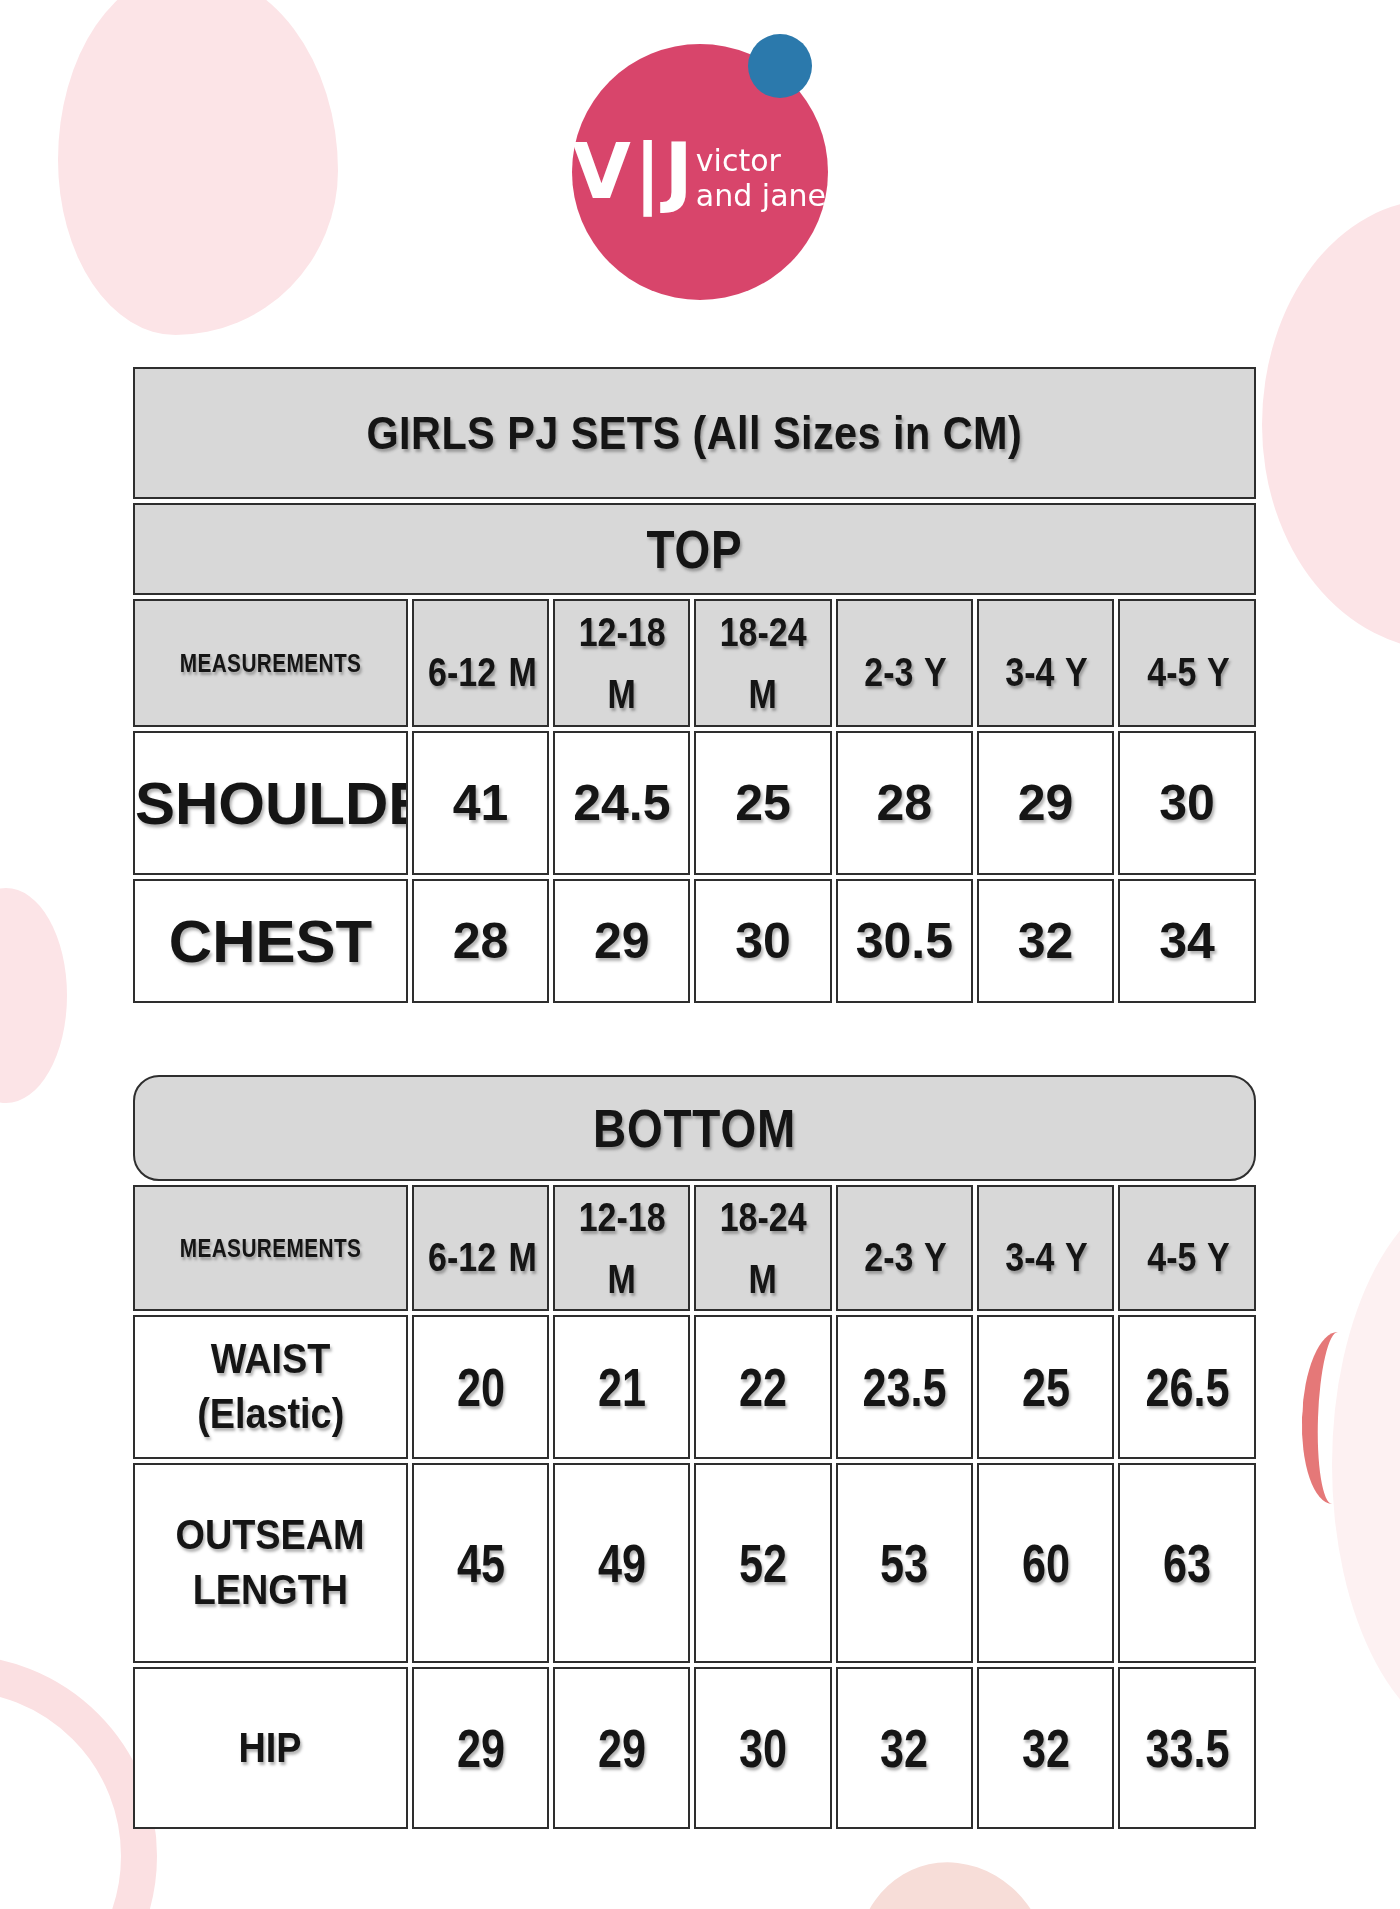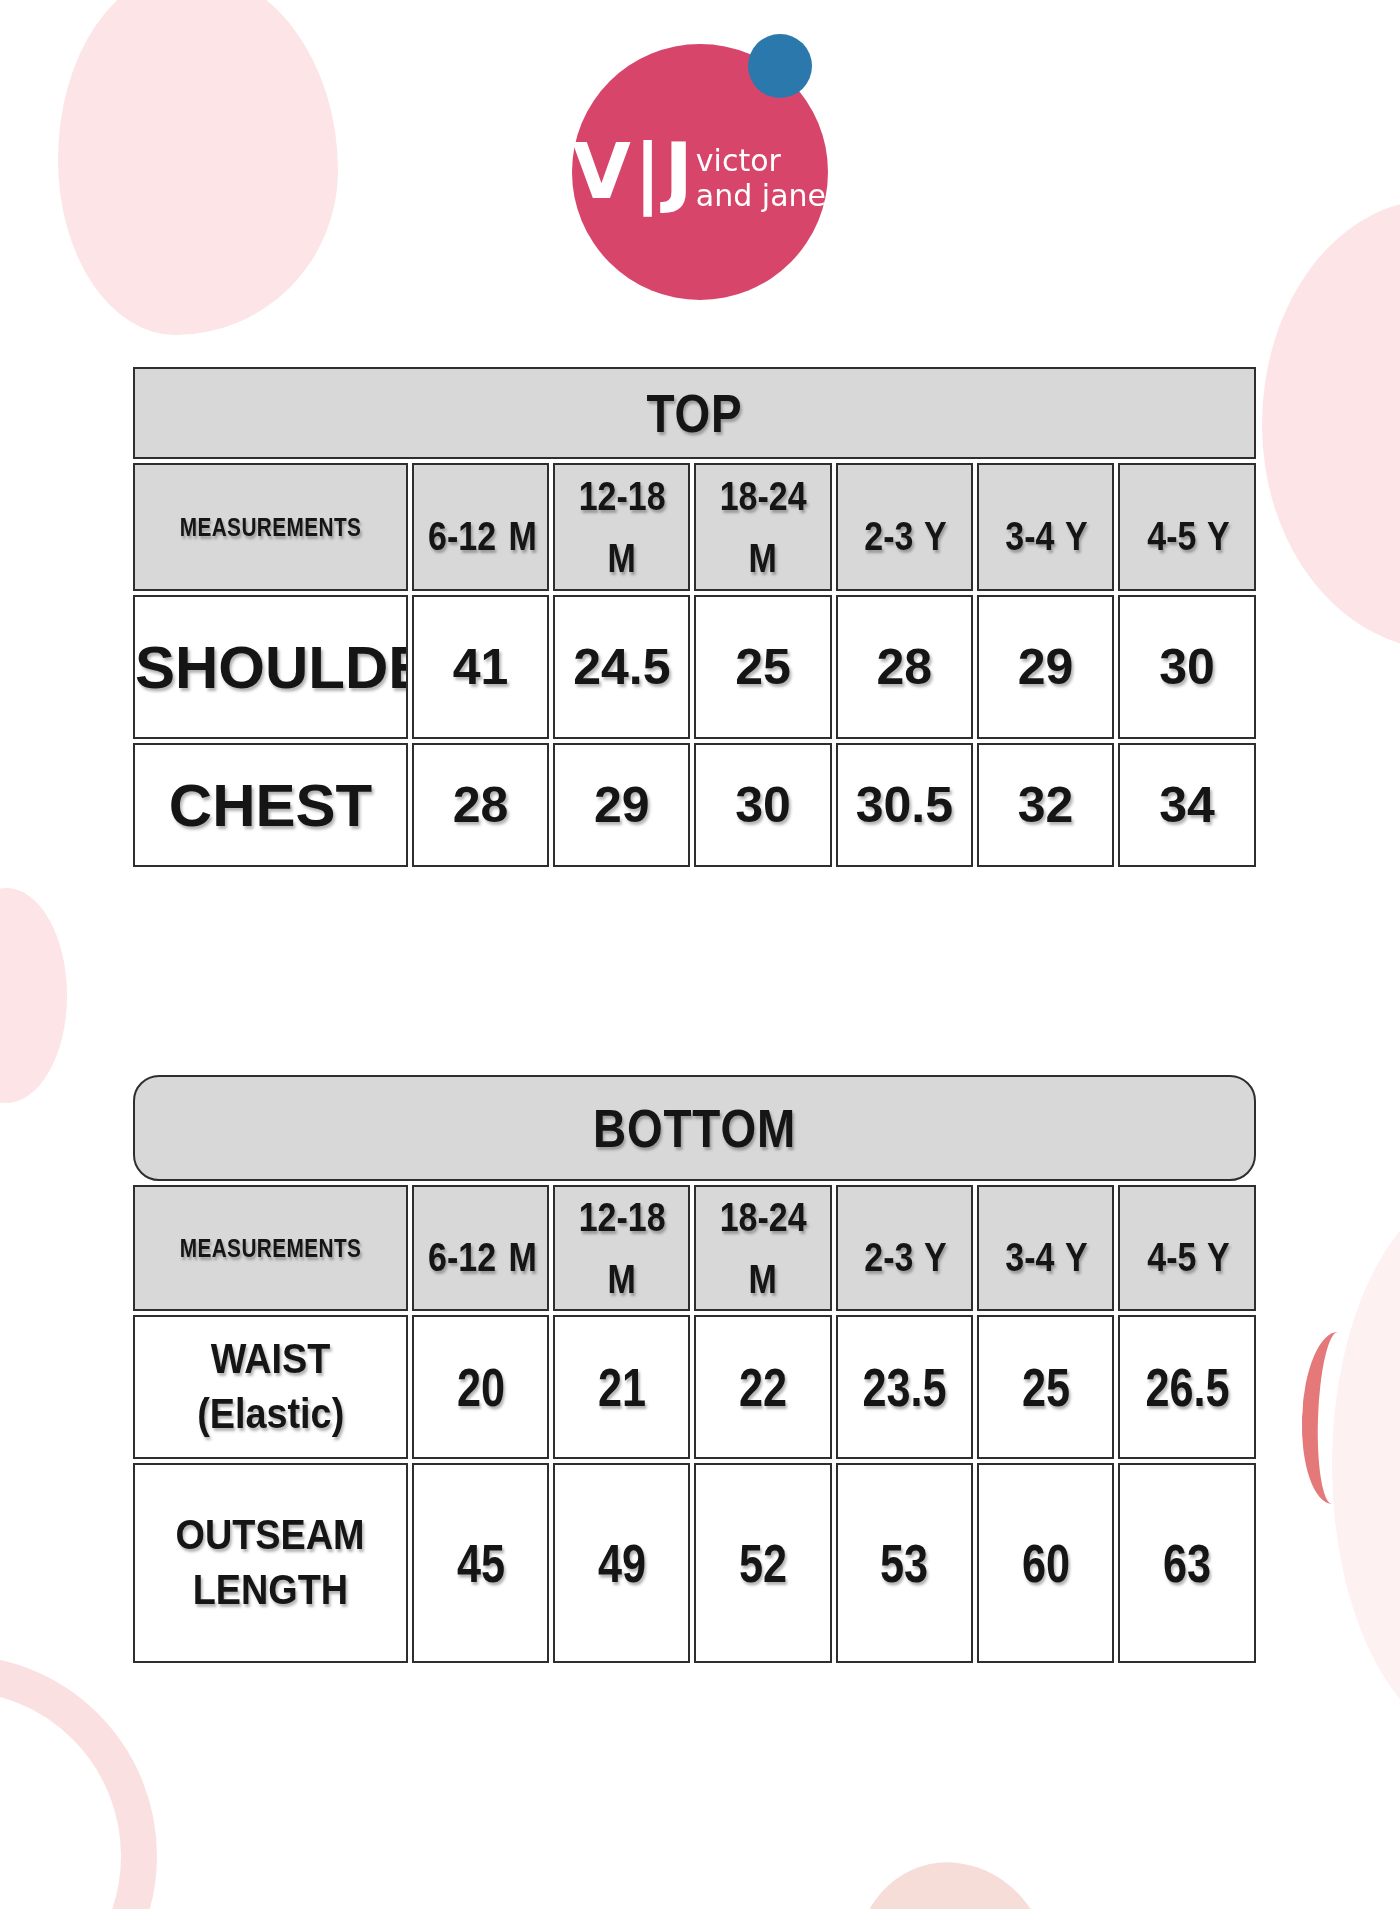--- a/index.html
+++ b/index.html
@@ -102,20 +102,25 @@
       <colgroup>
         <col style="width:25.02%">
         <col style="width:12.49%">
           <col style="width:12.49%">
           <col style="width:12.49%">
         <col style="width:12.49%">
           <col style="width:12.49%">
           <col style="width:12.53%">
       </colgroup>
       <tbody>
+          <tr class="r-title">
+        <td class="gray" colspan="7">
+          <span class="t-title ts sq90">GIRLS PJ SETS (All Sizes in CM)</span>
+        </td>
+      </tr>
       <tr class="r-top">
         <td class="gray" colspan="7">
           <span class="t-section ts sq85">TOP</span>
         </td>
       </tr>
       <tr class="r-head">
         <td class="gray">
           <span class="t-meas ts sq80">MEASUREMENTS</span>
         </td>
         <td class="gray t-size">
@@ -232,17 +237,28 @@
           <div class="t-label-b ts sq90">OUTSEAM</div>
           <div class="t-label-b ts sq90">LENGTH</div>
         </td>
         <td class="white-bg"><span class="t-num-b ts sq80">45</span></td>
         <td class="white-bg"><span class="t-num-b ts sq80">49</span></td>
         <td class="white-bg"><span class="t-num-b ts sq80">52</span></td>
         <td class="white-bg"><span class="t-num-b ts sq80">53</span></td>
         <td class="white-bg"><span class="t-num-b ts sq80">60</span></td>
         <td class="white-bg"><span class="t-num-b ts sq80">63</span></td>
       </tr>
+      <tr class="r-hip">
+        <td class="white-bg">
+          <div class="t-label-b ts sq90">HIP</div>
+        </td>
+        <td class="white-bg"><span class="t-num-b ts sq80">29</span></td>
+        <td class="white-bg"><span class="t-num-b ts sq80">29</span></td>
+        <td class="white-bg"><span class="t-num-b ts sq80">30</span></td>
+        <td class="white-bg"><span class="t-num-b ts sq80">32</span></td>
+        <td class="white-bg"><span class="t-num-b ts sq80">32</span></td>
+        <td class="white-bg"><span class="t-num-b ts sq80">33.5</span></td>
+      </tr>
     </tbody>
       </table>
   </div>
 
 </div>
 
 </body></html>

